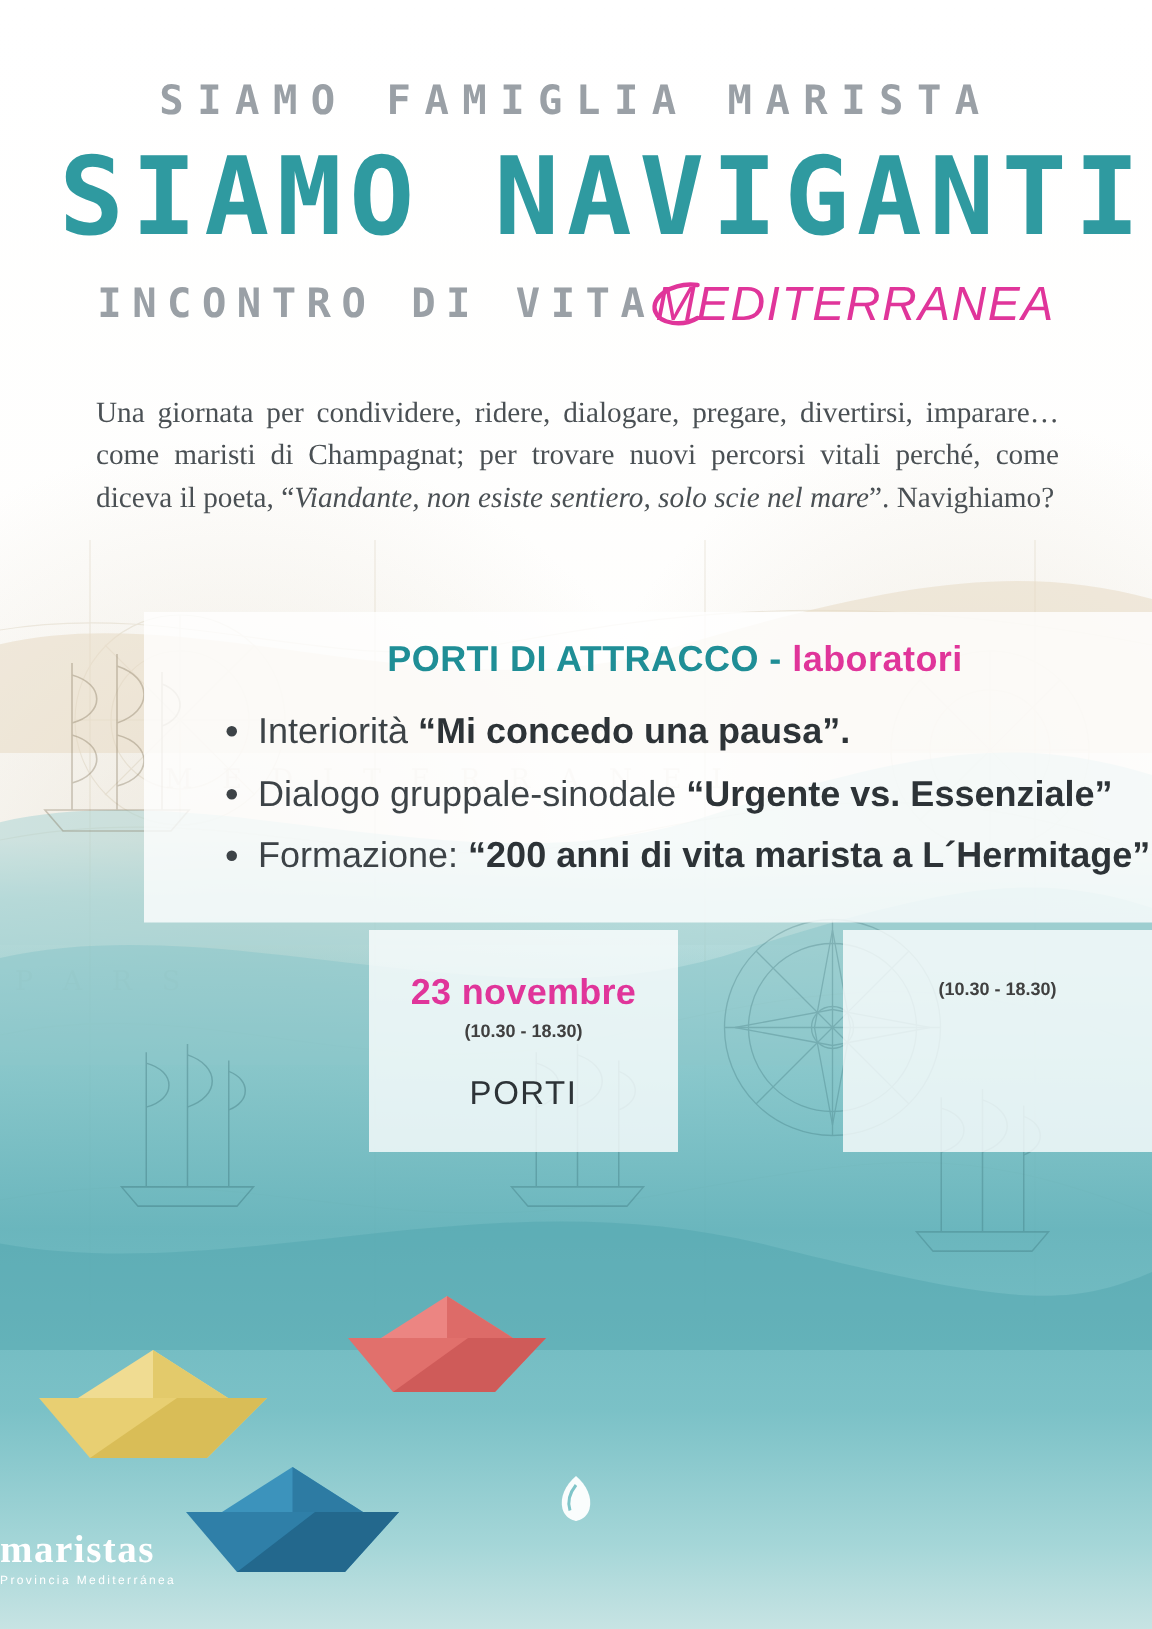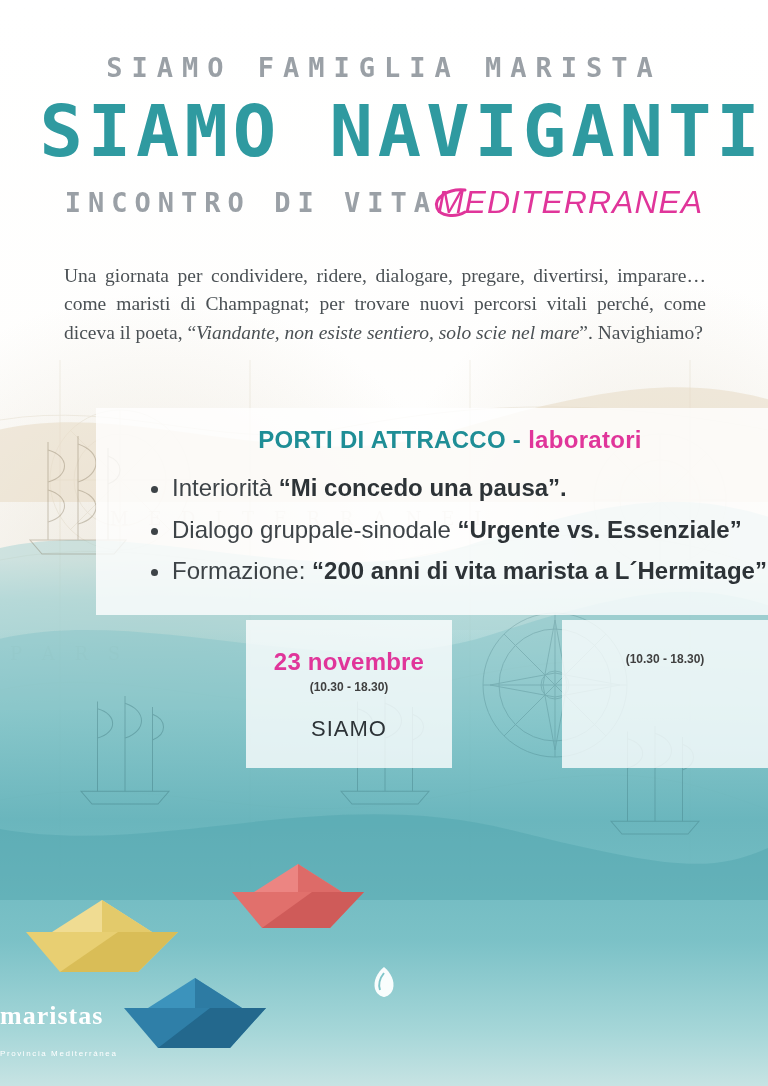--- a/index.html
+++ b/index.html
@@ -202,21 +202,21 @@
   .logo-mark { display: block; margin: 0 auto 2px auto; }
   .logo-word {
     font-size: 26px;
     font-weight: 700;
     letter-spacing: 1px;
     font-family: "Liberation Serif", serif;
   }
   .logo-sub {
     font-size: 8px;
     letter-spacing: 1.6px;
-    margin-top: 18px;
+    margin-top: 1px;
   }
 </style>
 </head>
 <body>
 
 <div class="poster">
 
   <div class="bg-paper"></div>
 
   <svg class="bg-map" viewBox="0 0 768 520" preserveAspectRatio="none">
@@ -327,21 +327,21 @@
       <li>
         <span>Formazione: </span><b>“200 anni di vita marista a L´Hermitage”</b>
       </li>
     </ul>
   </div>
 
   <div class="cards">
     <div class="card">
       <div class="date">23 novembre</div>
       <div class="time">(10.30 - 18.30)</div>
-      <div class="city">SIAMO</div>
+      <div class="city">PORTI</div>
     </div>
     <div class="card">
       <div class="time">(10.30 - 18.30)</div>
     </div>
   </div>
 
   <svg class="boat" style="left:22px; top:898px; width:160px; height:78px;" viewBox="0 0 160 78">
     <path d="M4 34 L156 34 L116 74 L38 74 Z" fill="#e8cf72"></path>
     <path d="M38 74 L116 74 L156 34 L96 34 Z" fill="#d9bd57"></path>
     <path d="M30 34 L80 2 L130 34 Z" fill="#f0dc92"></path>

